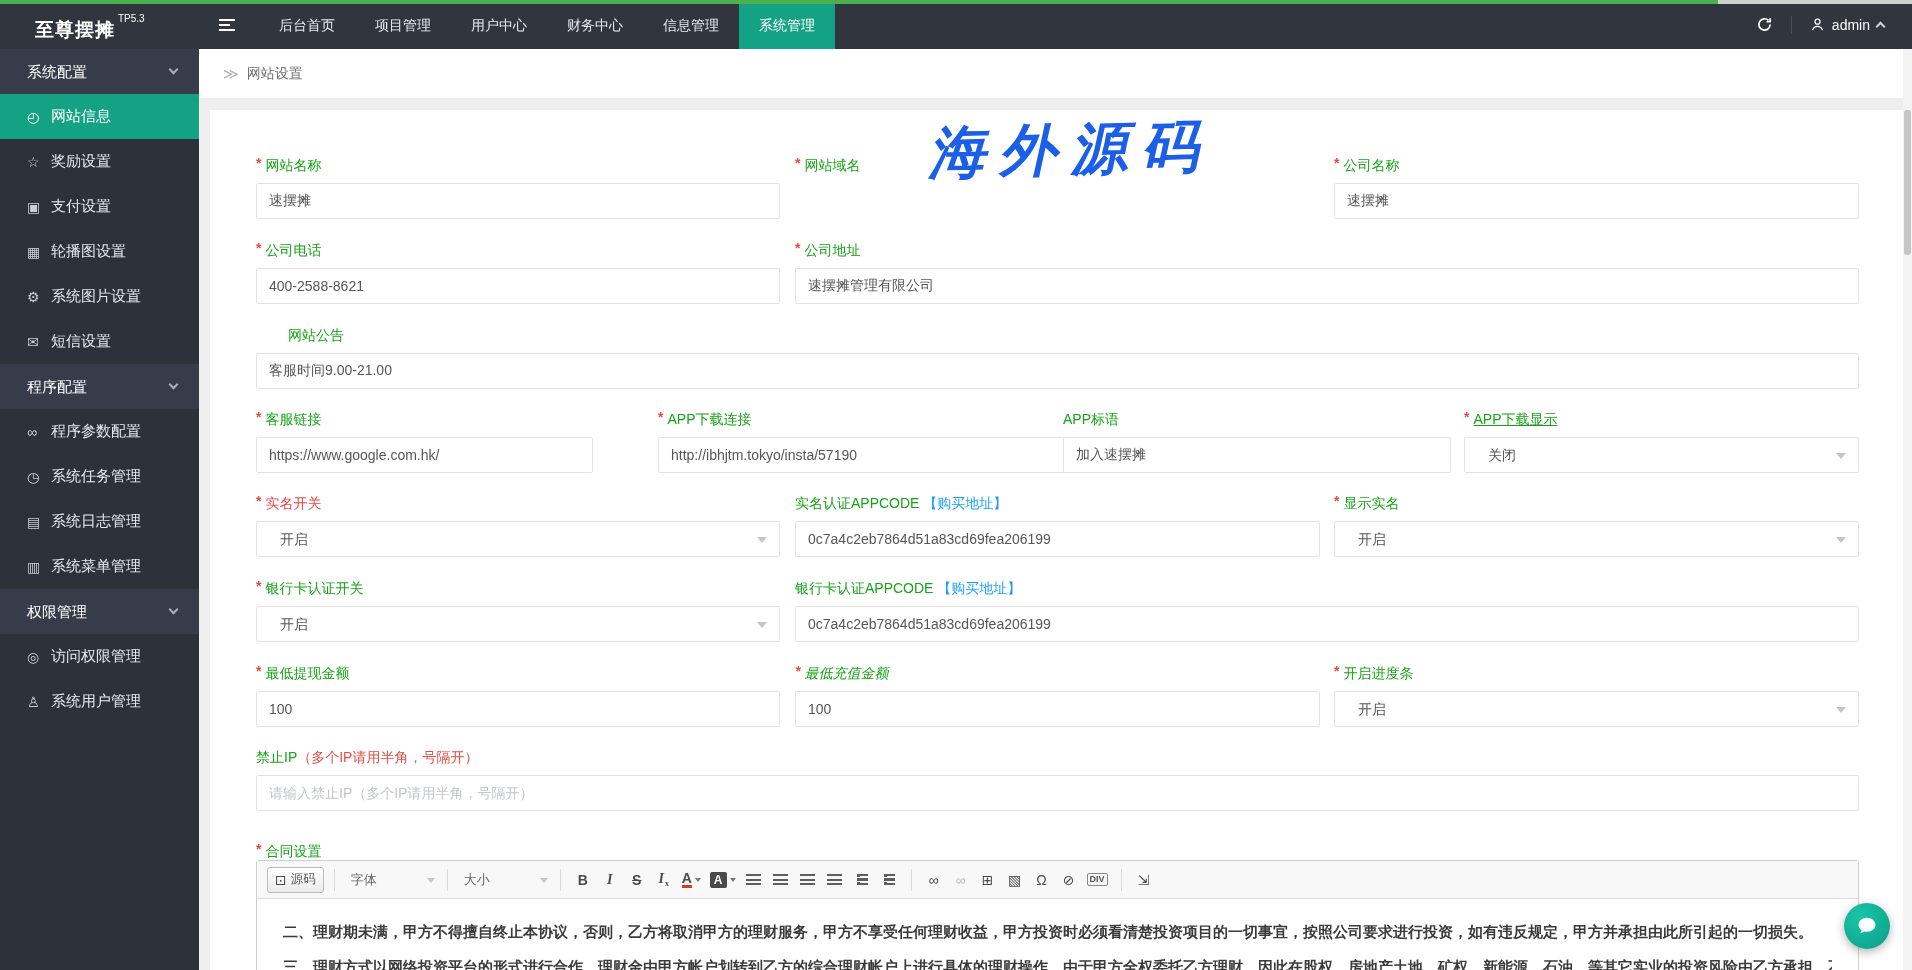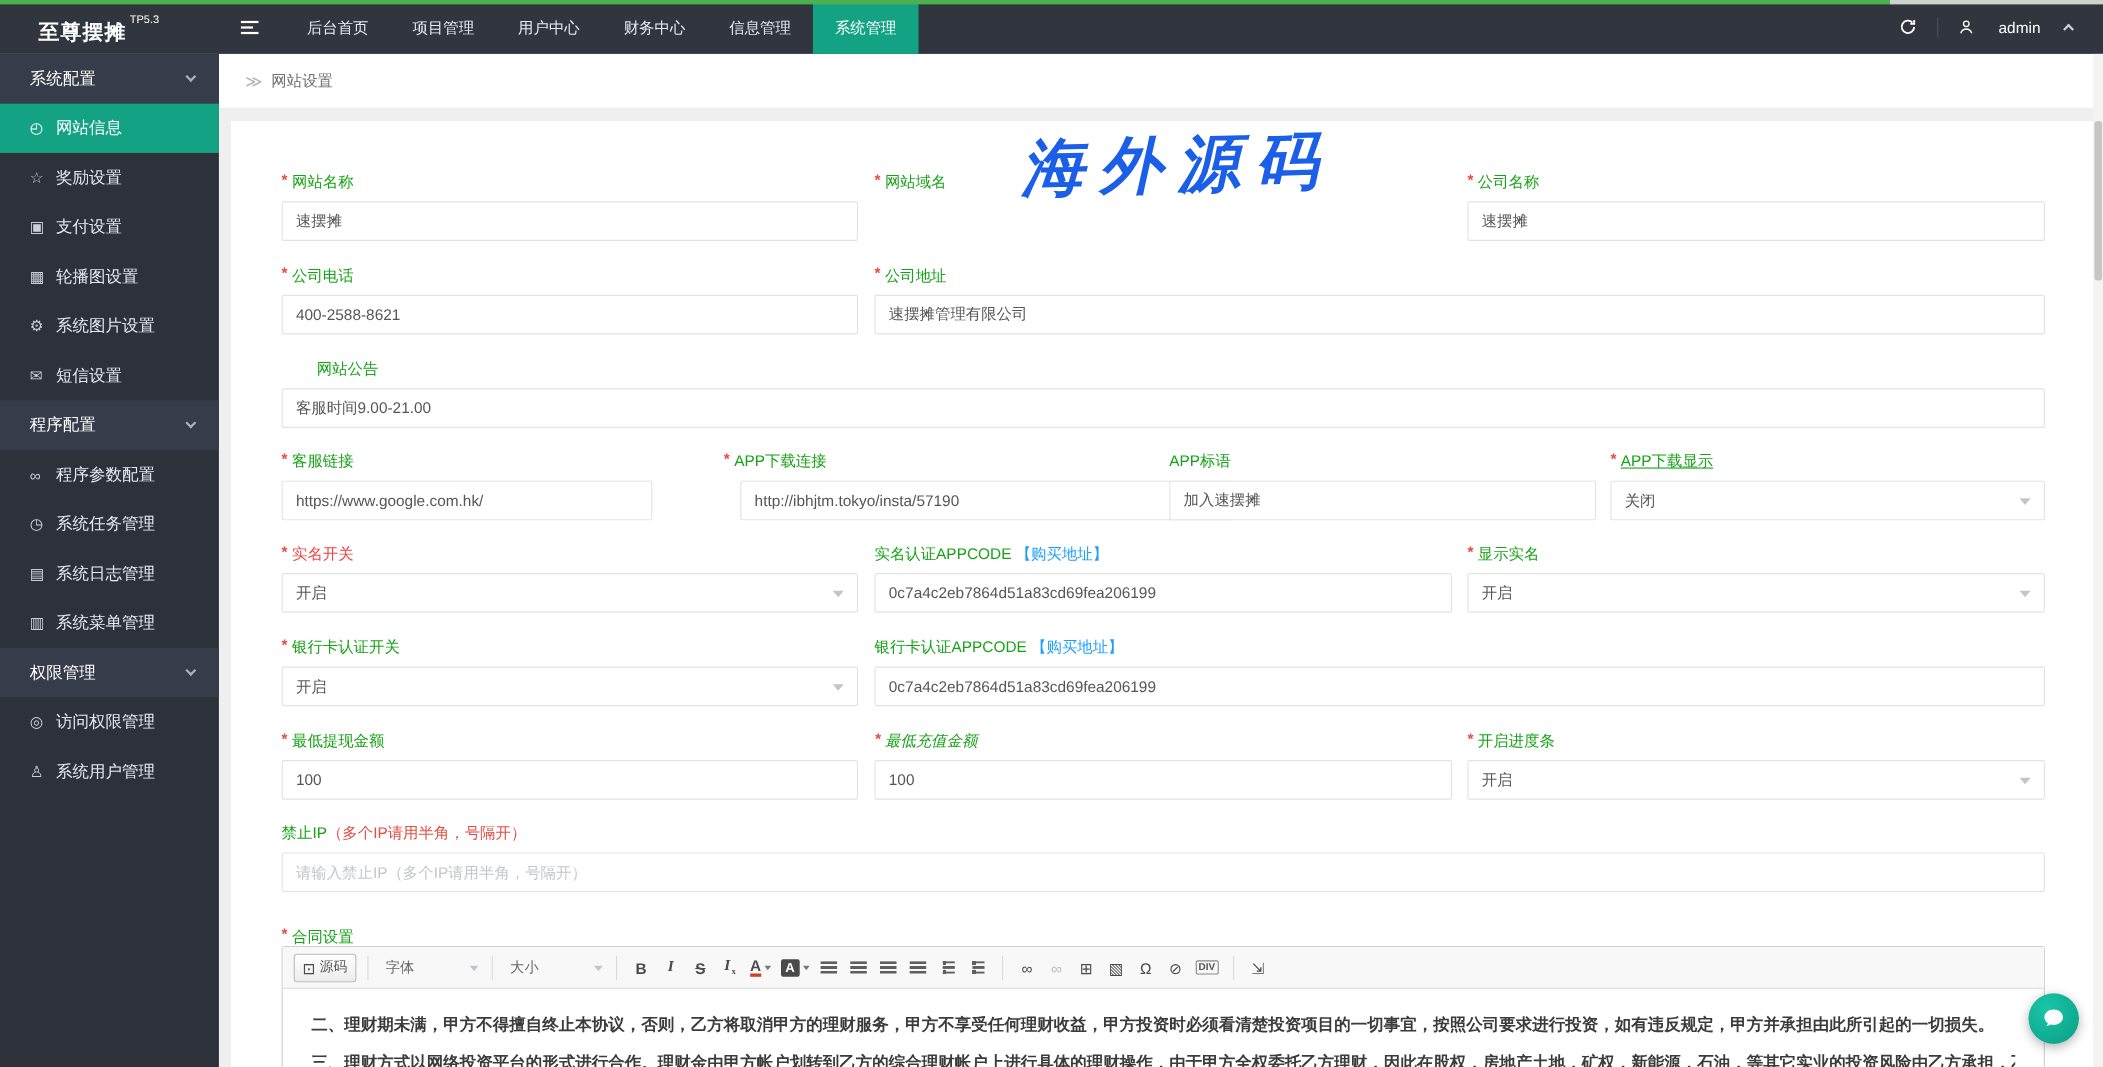--- a/index.html
+++ b/index.html
@@ -18,21 +18,21 @@
   .logo sup { font-size:10px; font-weight:normal; margin-left:3px; position:relative; top:-7px; letter-spacing:0; }
   .hamburger { width:38px; display:flex; flex-direction:column; justify-content:center; align-items:flex-start; gap:3px; padding-left:12px; margin-left:8px; cursor:pointer; }
   .hamburger i { display:block; height:2px; background:#fff; width:16px; }
   .hamburger i:nth-child(2) { width:11px; }
   .top-nav { display:flex; margin-left:14px; }
   .nav-item { color:#e8ebf1; font-size:14px; line-height:51px; height:49px; padding:0 20px; cursor:pointer; white-space:nowrap; }
   .nav-item.active { background:#14a285; color:#fff; }
   .top-right { margin-left:auto; display:flex; align-items:center; padding-right:28px; gap:18px; }
   .refresh { cursor:pointer; display:flex; align-items:center; }
   .top-divider { width:1px; height:18px; background:#4a505c; }
-  .user { display:flex; align-items:center; gap:22px; color:#fff; font-size:14px; cursor:pointer; }
+  .user { display:flex; align-items:center; gap:7px; color:#fff; font-size:14px; cursor:pointer; }
   .chev-up { width:7px; height:7px; border-left:2px solid #cfd3da; border-top:2px solid #cfd3da; transform:rotate(45deg); margin-top:4px; }
 
   
   .sidebar { position:absolute; top:49px; left:0; width:199px; height:921px; background:#2c313a; z-index:10; }
   .side-header { position:relative; height:45px; line-height:45px; background:#363c49; color:#fff; font-size:15px; padding-left:27px; cursor:pointer; }
   .side-header .chev { position:absolute; right:22px; top:17px; width:7px; height:7px; border-left:2px solid #aab0bc; border-top:2px solid #aab0bc; transform:rotate(225deg); }
   .side-item { height:45px; color:#e6e9ef; font-size:15px; padding-left:27px; cursor:pointer; display:flex; align-items:center; }
   .side-item .s-icon { width:24px; font-size:14px; color:#c9cfd9; }
   .side-item.active { background:#14a285; color:#fff; }
   .side-item.active .s-icon { color:#fff; }
@@ -42,21 +42,21 @@
   .bc-icon { color:#b3b3b3; font-size:15px; }
 
   
   .card { position:absolute; left:210px; top:110px; width:1693px; height:860px; background:#fff; overflow:hidden; }
   #fields { position:absolute; inset:0; }
   .f-label { position:absolute; font-size:14px; height:18px; line-height:18px; white-space:nowrap; }
   .star { color:#e54d42; margin-right:4px; font-weight:700; position:relative; top:-2px; }
   .buy-link { cursor:pointer; }
   .f-input { position:absolute; height:36px; border:1px solid #e3e3e3; border-radius:2px; padding:0 12px; font-size:14px; color:#565656; background:#fff; outline:none; font-family:inherit; }
   .f-input::placeholder { color:#c3c6cc; }
-  .f-select { position:absolute; height:36px; border:1px solid #e3e3e3; border-radius:2px; background:#fff; font-size:14px; color:#565656; line-height:34px; padding:0 12px; cursor:pointer; }
+  .f-select { position:absolute; height:36px; border:1px solid #e3e3e3; border-radius:2px; background:#fff; font-size:14px; color:#565656; line-height:34px; padding:0 23px; cursor:pointer; }
   .sel-caret { position:absolute; right:12px; top:15px; width:0; height:0; border-left:5px solid transparent; border-right:5px solid transparent; border-top:6px solid #c2c6cc; }
 
   
   .editor { position:absolute; left:46px; top:750px; width:1603px; height:240px; border:1px solid #cfcfcf; border-radius:3px; background:#fff; }
   .ed-toolbar { height:38px; background:#f8f8f8; border-bottom:1px solid #ddd; display:flex; align-items:center; padding:0 10px; gap:3px; }
   .tsep { width:1px; height:22px; background:#d9d9d9; margin:0 7px; }
   .tbtn { min-width:24px; height:24px; display:flex; align-items:center; justify-content:center; cursor:pointer; padding:0 3px; }
   .tbtn .g { display:inline-block; line-height:1; font-size:14px; color:#4a4a4a; }
   .tbtn.src { border:1px solid #bbb; border-radius:3px; background:linear-gradient(#fff,#ececec); font-size:12.5px; color:#555; padding:0 7px; gap:4px; height:26px; }
   .tdd { display:flex; align-items:center; justify-content:space-between; position:relative; width:92px; height:26px; font-size:13px; color:#666; cursor:pointer; padding:0 14px 0 6px; }
@@ -202,21 +202,21 @@
         <input class="f-input" type="text" readonly="" value="速摆摊" style="left: 1124px; top: 73px; width: 525px;">
         <div class="f-label" style="left: 46px; top: 131px;"><span class="star">*</span><span style="color: rgb(23, 163, 23);">公司电话</span></div>
         <input class="f-input" type="text" readonly="" value="400-2588-8621" style="left: 46px; top: 158px; width: 524px;">
         <div class="f-label" style="left: 585px; top: 131px;"><span class="star">*</span><span style="color: rgb(23, 163, 23);">公司地址</span></div>
         <input class="f-input" type="text" readonly="" value="速摆摊管理有限公司" style="left: 585px; top: 158px; width: 1064px;">
         <div class="f-label" style="left: 46px; top: 216px; margin-left: 32px;"><span style="color: rgb(23, 163, 23);">网站公告</span></div>
         <input class="f-input" type="text" readonly="" value="客服时间9.00-21.00" style="left: 46px; top: 243px; width: 1603px;">
         <div class="f-label" style="left: 46px; top: 300px;"><span class="star">*</span><span style="color: rgb(23, 163, 23);">客服链接</span></div>
         <input class="f-input" type="text" readonly="" value="https://www.google.com.hk/" style="left: 46px; top: 327px; width: 337px;">
         <div class="f-label" style="left: 448px; top: 300px;"><span class="star">*</span><span style="color: rgb(23, 163, 23);">APP下载连接</span></div>
-        <input class="f-input" type="text" readonly="" value="http://ibhjtm.tokyo/insta/57190" style="left: 448px; top: 327px; width: 448px; margin-left: 15px;">
+        <input class="f-input" type="text" readonly="" value="http://ibhjtm.tokyo/insta/57190" style="left: 448px; top: 327px; width: 448px;">
         <div class="f-label" style="left: 853px; top: 300px;"><span style="color: rgb(23, 163, 23);">APP标语</span></div>
         <input class="f-input" type="text" readonly="" value="加入速摆摊" style="left: 853px; top: 327px; width: 388px;">
         <div class="f-label" style="left: 1254px; top: 300px;"><span class="star">*</span><span style="color: rgb(23, 163, 23); text-decoration: underline;">APP下载显示</span></div>
         <div class="f-select" style="left: 1254px; top: 327px; width: 395px;"><span>关闭</span><span class="sel-caret"></span></div>
         <div class="f-label" style="left: 46px; top: 384px;"><span class="star">*</span><span style="color: #ef4444;">实名开关</span></div>
         <div class="f-select" style="left: 46px; top: 411px; width: 524px;"><span>开启</span><span class="sel-caret"></span></div>
         <div class="f-label" style="left: 585px; top: 384px;"><span style="color: rgb(23, 163, 23);">实名认证APPCODE </span><span class="buy-link" style="color: rgb(30, 159, 255);">【购买地址】</span></div>
         <input class="f-input" type="text" readonly="" value="0c7a4c2eb7864d51a83cd69fea206199" style="left: 585px; top: 411px; width: 525px;">
         <div class="f-label" style="left: 1124px; top: 384px;"><span class="star">*</span><span style="color: rgb(23, 163, 23);">显示实名</span></div>
         <div class="f-select" style="left: 1124px; top: 411px; width: 525px;"><span>开启</span><span class="sel-caret"></span></div>

